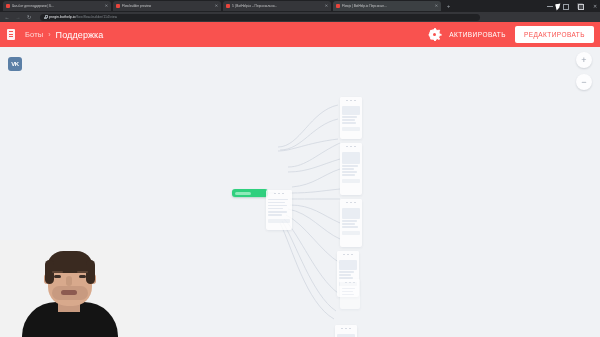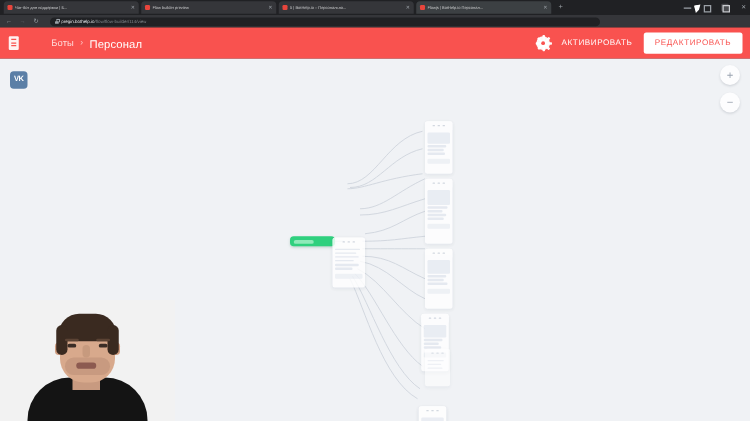--- a/index.html
+++ b/index.html
@@ -62,21 +62,21 @@
   .tbi.sep{width:0.7px;height:7px;background:#5f6368;border-radius:0;opacity:.6;}
 
   
   .apphdr{
     position:absolute;left:0;top:22px;width:600px;height:25px;background:#F9524F;
     display:flex;align-items:center;
   }
   .menuico{margin-left:7px;width:9px;height:11px;position:relative;flex:0 0 auto;}
   .menuico .pg{position:absolute;left:0;top:0;width:8px;height:11px;background:#fff;border-radius:1px;opacity:.92;}
   .menuico .ln{position:absolute;left:1.6px;width:4.6px;height:0.9px;background:#F9524F;}
-  .crumbs{display:flex;align-items:center;gap:5px;margin-left:25px;}
+  .crumbs{display:flex;align-items:center;gap:5px;margin-left:9px;}
   .crumb{font-size:7.5px;color:#ffd9d8;letter-spacing:.1px;}
   .crumb.sep{font-size:7px;color:#ffc2c0;}
   .crumb.cur{color:#ffffff;font-size:9px;}
   .hdrright{position:absolute;right:6px;top:0;height:25px;display:flex;align-items:center;gap:9px;}
   .gear{width:11px;height:11px;position:relative;}
   .gear .ring{position:absolute;left:0;top:0;width:11px;height:11px;border-radius:50%;background:#fff;opacity:.95;}
   .gear .hole{position:absolute;left:4px;top:4px;width:3px;height:3px;border-radius:50%;background:#F9524F;}
   .gear .tooth{position:absolute;left:4.6px;top:-1.2px;width:1.8px;height:13.4px;background:#fff;border-radius:.6px;opacity:.95;}
   .gear .tooth.r45{transform:rotate(45deg);transform-origin:50% 50%;}
   .gear .tooth.r90{transform:rotate(90deg);transform-origin:50% 50%;}
@@ -234,21 +234,21 @@
     <div class="menuico">
       <span class="pg"></span>
       <span class="ln" style="top:2.4px;"></span>
       <span class="ln" style="top:4.6px;"></span>
       <span class="ln" style="top:6.8px;"></span>
     </div>
 
     <div class="crumbs">
       <span class="crumb">Боты</span>
       <span class="crumb sep">›</span>
-      <span class="crumb cur">Персонал</span>
+      <span class="crumb cur">Поддержка</span>
     </div>
 
     <div class="hdrright">
       <div class="gear">
         <span class="tooth"></span>
           <span class="tooth r45"></span>
         <span class="tooth r90"></span>
           <span class="tooth r135"></span>
         <span class="ring"></span>
           <span class="hole"></span>

